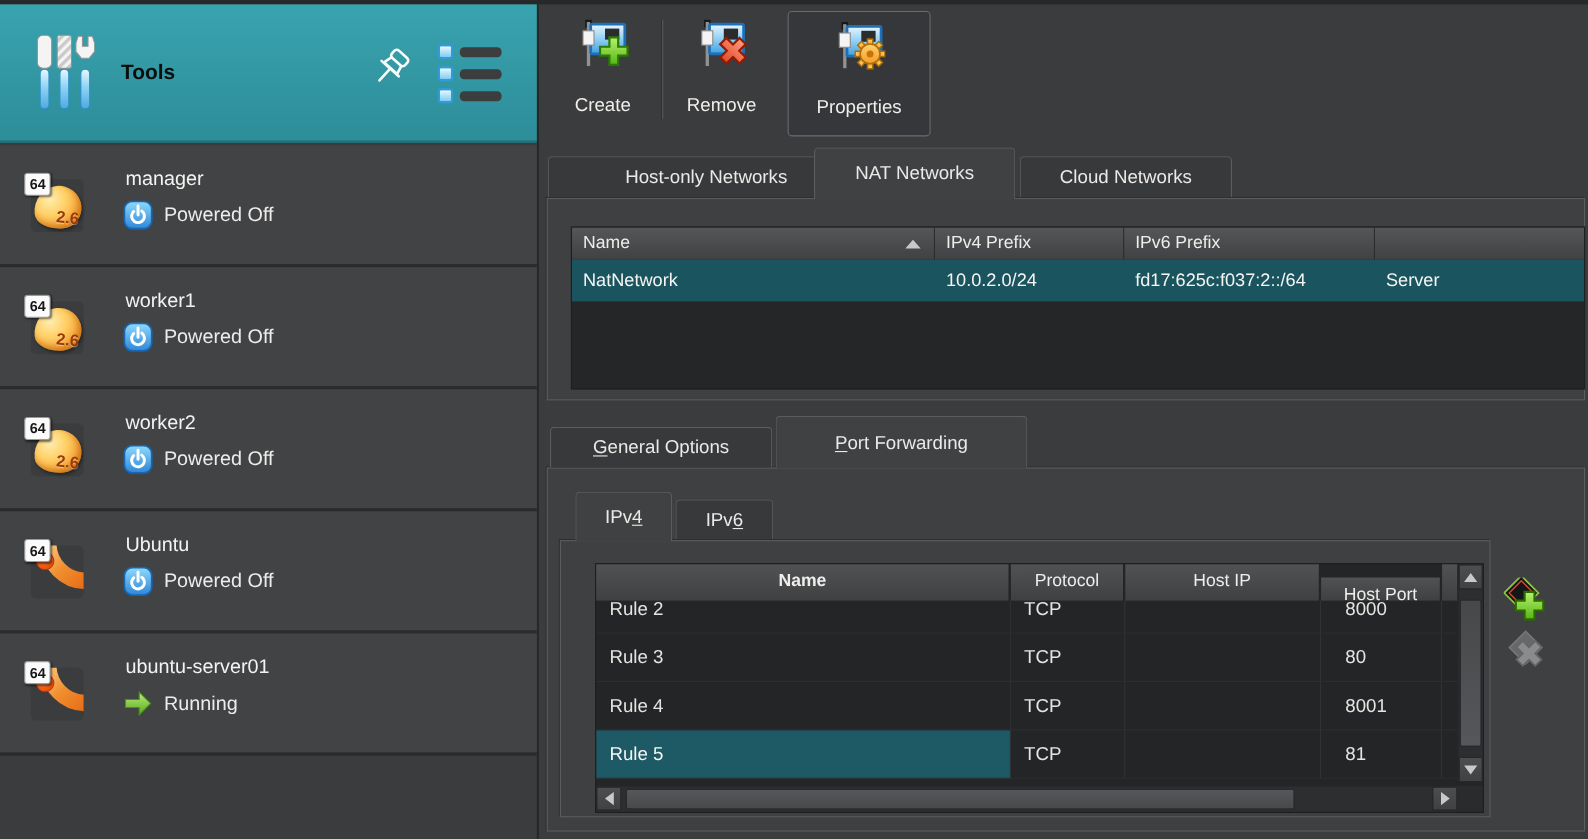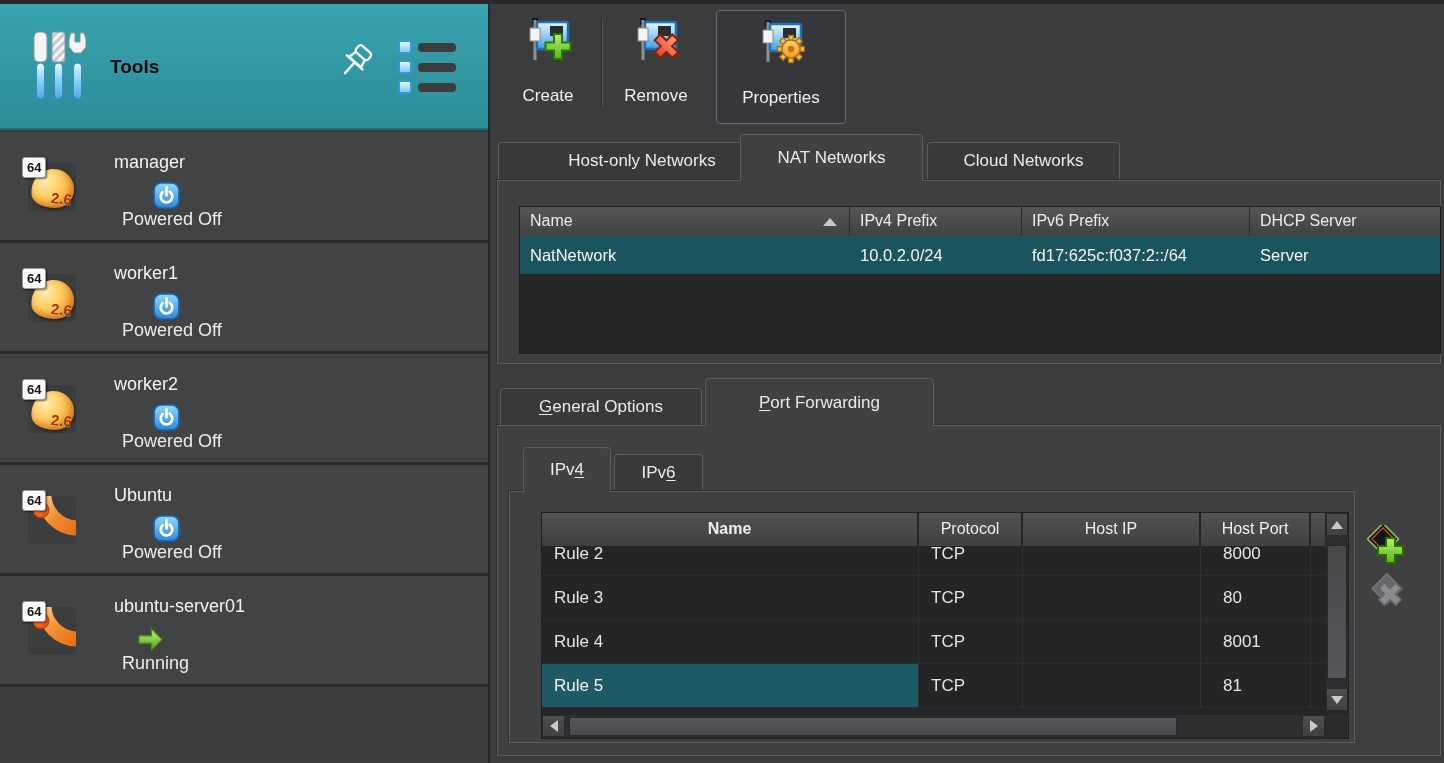--- a/index.html
+++ b/index.html
@@ -32,21 +32,21 @@
   .badge64 { position:absolute; left:-6px; top:-6px; z-index:3; background:#fbfbfb; color:#161616;
     font-size:13px; font-weight:700; line-height:17px; padding:1px 4px; border-radius:3px;
     border:1px solid #9a9a9a; box-shadow:1px 1px 2px rgba(0,0,0,.55); }
   .blob { position:absolute; left:3px; top:6px; width:43px; height:39px;
     background:radial-gradient(circle at 35% 28%, #ffeeb2 0%, #ffd066 38%, #f6a63c 68%, #ee8d27 100%);
     border-radius:52% 48% 42% 58% / 60% 52% 48% 40%; transform:rotate(-6deg);
     box-shadow:inset -2px -3px 6px rgba(175,85,0,.55), 1px 2px 3px rgba(0,0,0,.4); }
   .blob-ver { position:absolute; right:3px; bottom:3px; font-size:15px; font-weight:700; color:#9c3a05;
     text-shadow:0 1px 0 rgba(255,255,255,.35); transform:rotate(6deg); }
   .vm-name { position:absolute; left:114px; top:20px; font-size:18px; font-weight:400; color:#f4f3f1; }
-  .vm-status { position:absolute; left:112px; top:50px; display:flex; align-items:center;flex-direction:column; }
+  .vm-status { position:absolute; left:112px; top:50px; display:flex; align-items:center; }
   .vm-status .st-label { margin-left:10px; font-size:18px; color:#edecea; }
 
   
   #main { left:490px; top:4px; width:954px; height:759px; }
 
   
   .tool-btn { position:absolute; text-align:center; cursor:pointer; border-radius:4px; }
   .tool-btn svg { display:block; margin:6px auto 0; }
   .tool-btn .tb-label { margin-top:24px; font-size:17px; color:#f1efec; }
   #btn-create { left:15px; top:4px; width:86px; height:112px; }
@@ -91,21 +91,21 @@
   #t-ipv6 { left:116px; top:28px; width:89px; height:36px; }
   #pane-ip { left:11px; top:65px; width:846px; height:252px; }
 
   
   #rules-table { position:absolute; left:31px; top:20px; width:808px; height:227px;
     background:#232527; border:1px solid #1d1f21; }
   .rt-head { position:absolute; left:0; top:0; height:33px; display:flex; }
   .rt-hcell { background:linear-gradient(#505254,#3e4042); border-right:2px solid #232527;
     color:#f0eeec; font-size:16px; line-height:32px; text-align:center; cursor:pointer; }
   .rt-hc0 { width:377px; font-weight:700; } .rt-hc1 { width:104px; } .rt-hc2 { width:178px; }
-  .rt-hc3 { width:110px; } .rt-hstub { width:14px; border-right:none; }
+  .rt-hc3 { width:110px;margin-top:12px; } .rt-hstub { width:14px; border-right:none; }
   .rt-body { position:absolute; left:0; top:33px; width:783px; height:165px; overflow:hidden; }
   .rt-rows { margin-top:-14px; }
   .rt-row { display:flex; height:44px; font-size:17px; color:#e6e4e1; cursor:pointer; }
   .rt-cell { line-height:44px; padding-left:12px; border-right:1px solid #303234; border-bottom:1px solid #2b2d2f;
     overflow:hidden; white-space:nowrap; }
   .rt-c0 { width:377px; } .rt-c1 { width:104px; } .rt-c2 { width:178px; }
   .rt-c3 { width:110px; padding-left:22px; } .rt-stub { width:14px; border-right:none; }
   .rt-cell.selected { background:#1d5a66; color:#f7f6f4; }
 
   
@@ -382,23 +382,20 @@
         <div class="nt-hcell nt-c0">
           <span>Name</span>
           <span class="sort-asc"></span>
         </div>
         <div class="nt-hcell nt-c1">
           <span>IPv4 Prefix</span>
         </div>
         <div class="nt-hcell nt-c2">
           <span>IPv6 Prefix</span>
         </div>
-        <div class="nt-hcell nt-c3">
-          <span>DHCP Server</span>
-        </div>
       </div>
       <div class="nt-row">
         <div class="nt-cell nt-c0">NatNetwork</div>
         <div class="nt-cell nt-c1">10.0.2.0/24</div>
         <div class="nt-cell nt-c2">fd17:625c:f037:2::/64</div>
         <div class="nt-cell nt-c3">Server</div>
       </div>
     </div>
   </section>
 

